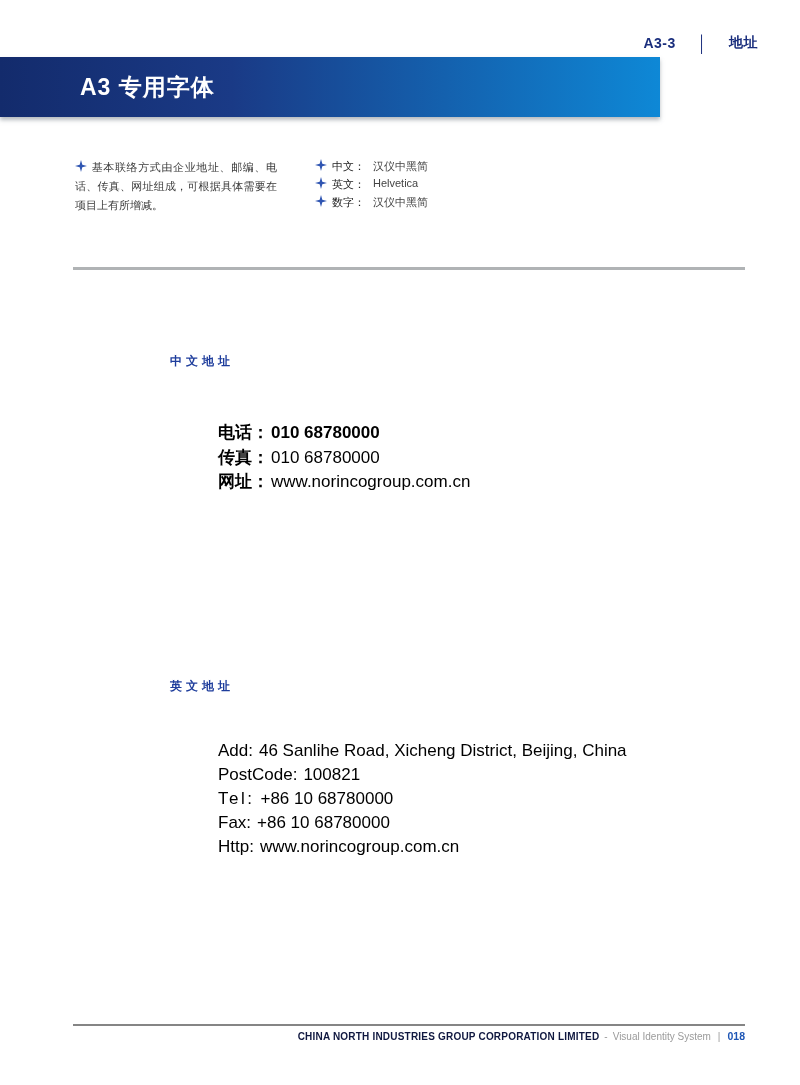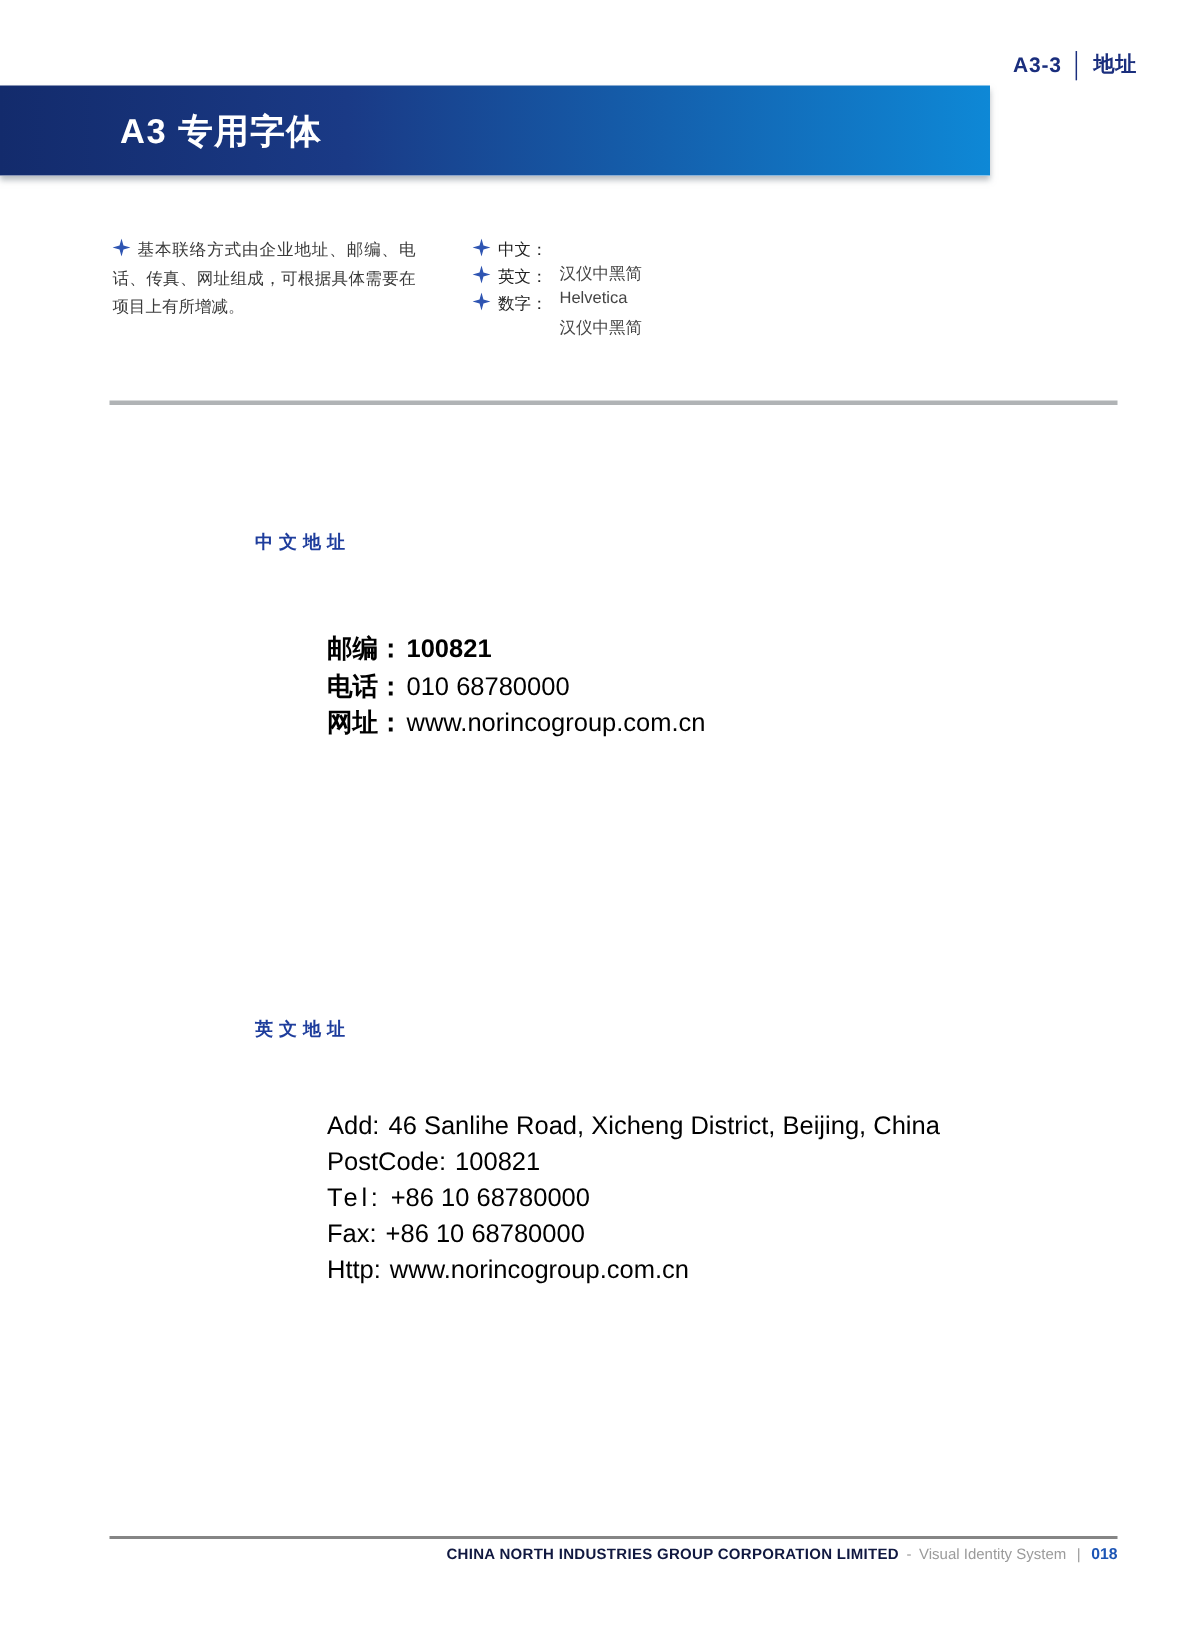--- a/index.html
+++ b/index.html
@@ -4,21 +4,21 @@
 <style>
   html,body{margin:0;padding:0;background:#ffffff;}
   .page{
     position:relative;width:800px;height:1085px;background:#fff;overflow:hidden;
     font-family:"Liberation Sans","DejaVu Sans",sans-serif;
   }
   
   .corner{
     position:absolute;top:34px;right:42px;
     font-size:14px;font-weight:bold;color:#1a2e7d;letter-spacing:.5px;
-    display:flex;align-items:center;gap:6px;text-align:center;
+    display:flex;align-items:center;gap:22px;text-align:center;
   }
   .corner-sep{font-weight:400;color:#1a2e7d;transform:scaleY(1.15);}
   
   .header-bar{
     position:absolute;top:57px;left:0;width:660px;height:60px;
     background:linear-gradient(to right,#132b6c 0%,#1a3a86 35%,#0e88d6 100%);
     box-shadow:0 3px 4px rgba(110,120,130,.5);
     display:flex;align-items:center;
   }
   .header-title{color:#ffffff;font-size:23px;font-weight:bold;margin-left:80px;letter-spacing:1px;}
@@ -28,21 +28,21 @@
   
   .intro{
     position:absolute;left:75px;top:158px;width:202px;
     font-size:11px;line-height:19px;color:#3a3a3a;text-align:justify;
   }
   
   .specs{position:absolute;left:315px;top:159px;}
   .spec-row{display:flex;align-items:flex-start;margin-bottom:5px;font-size:11px;color:#222;height:13px;}
   .spec-row .spark{margin-right:5px;}
   .spec-label{margin-right:8px;color:#222;}
-  .spec-value{color:#444;margin-top:16px;}
+  .spec-value{color:#444;}
   
   .rule{position:absolute;left:73px;width:672px;background:#b0b3b5;}
   .rule-top{top:267px;height:3px;}
   .rule-footer{top:1024px;height:2px;background:#858585;}
   
   .section-title{
     position:absolute;left:170px;font-size:12px;font-weight:bold;
     color:#1e3d9c;letter-spacing:4px;
   }
   .cn-title{top:353px;}
@@ -118,24 +118,24 @@
       <span class="spec-label">数字：</span>
       <span class="spec-value">汉仪中黑简</span>
     </div>
   </div>
 
   <div class="rule rule-top"></div>
 
   <div class="section-title cn-title">中文地址</div>
   <div class="address cn">
     <div class="line">
-      <span class="label">邮编：</span><span class="value">100821</span>
+      <span class="label">电话：</span><span class="value">010 68780000</span>
     </div>
     <div class="line">
-      <span class="label">电话：</span><span class="value">010 68780000</span>
+      <span class="label">传真：</span><span class="value">010 68780000</span>
     </div>
     <div class="line">
       <span class="label">网址：</span><span class="value">www.norincogroup.com.cn</span>
     </div>
   </div>
 
   <div class="section-title en-title">英文地址</div>
   <div class="address en">
     <div class="line">
       <span class="label">Add:</span><span class="value">46 Sanlihe Road, Xicheng District, Beijing, China</span>

